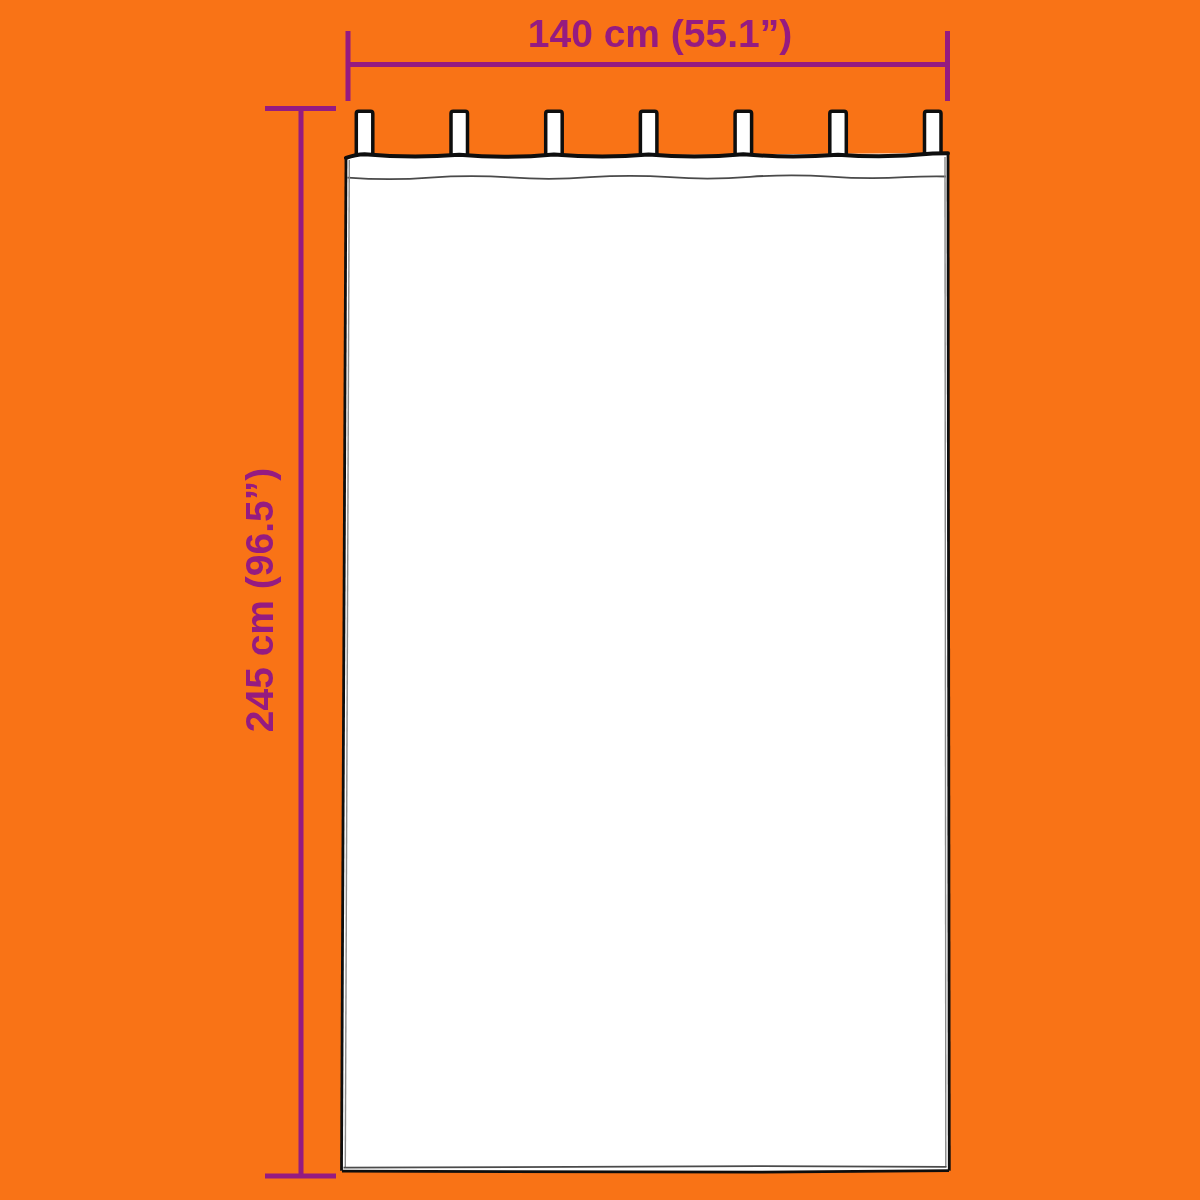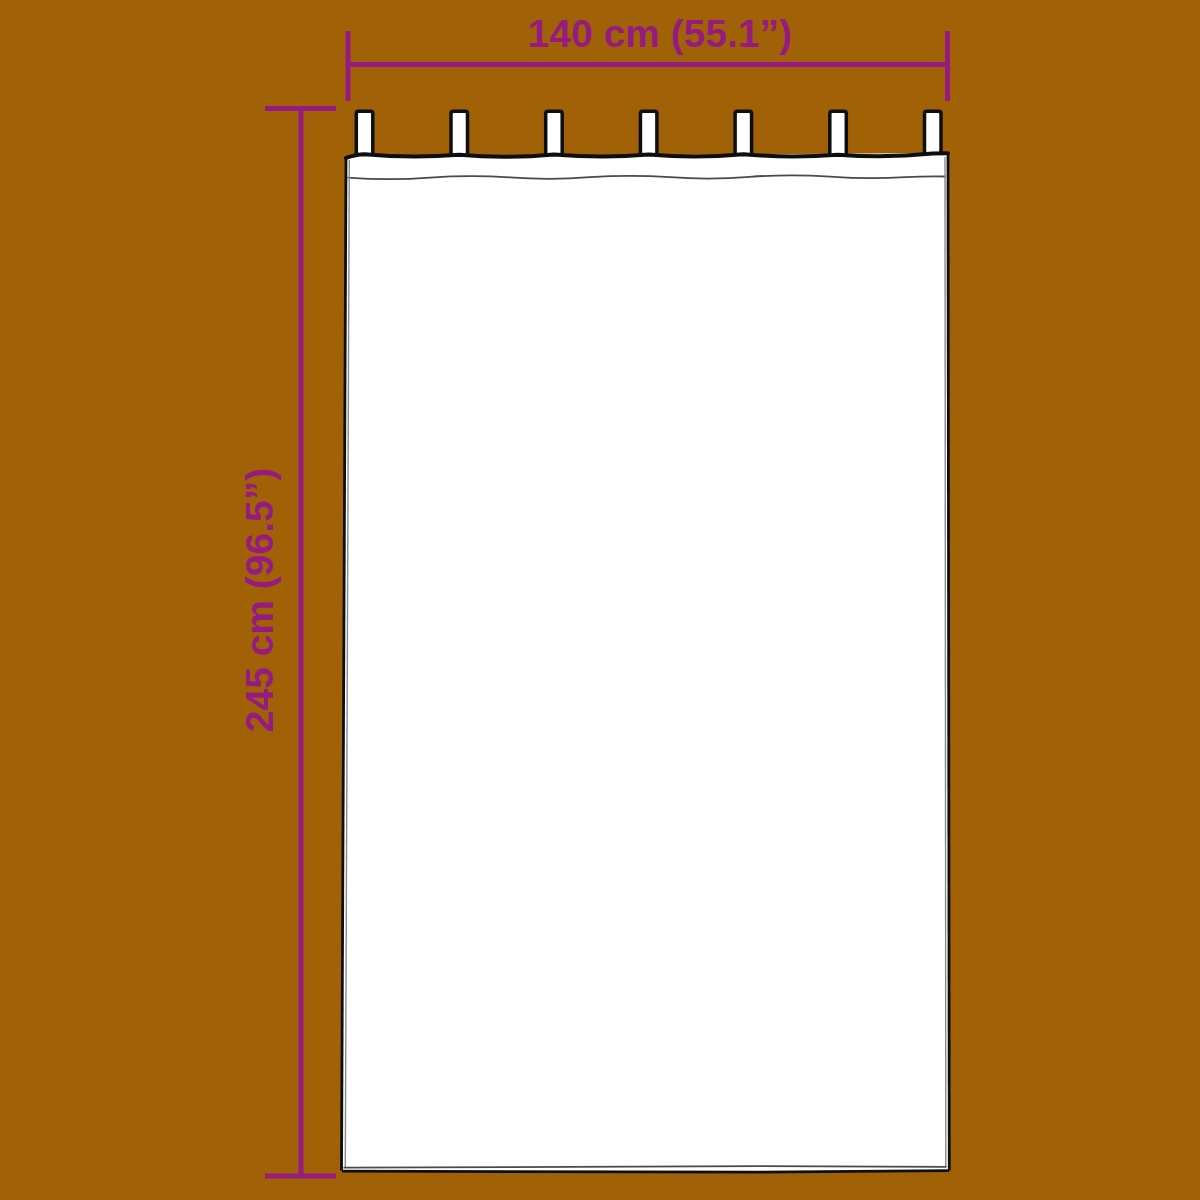--- a/index.html
+++ b/index.html
@@ -1,16 +1,16 @@
 <!DOCTYPE html>
 <html><head>
 <meta charset="utf-8">
 <style>
   html,body{margin:0;padding:0;background:#ffffff;}
-  .page{width:1200px;height:1200px;position:relative;background:#a16207;overflow:hidden;}
+  .page{width:1200px;height:1200px;position:relative;background:#f97316;overflow:hidden;}
   svg{display:block;}
   text{font-family:"Liberation Sans", sans-serif;font-weight:bold;fill:#951b81;}
 </style>
 </head>
 <body>
 <div class="page">
 <svg width="1200" height="1200" viewBox="0 0 1200 1200">
 
   <text x="660" y="47" font-size="39" text-anchor="middle">140 cm (55.1”)</text>
 

